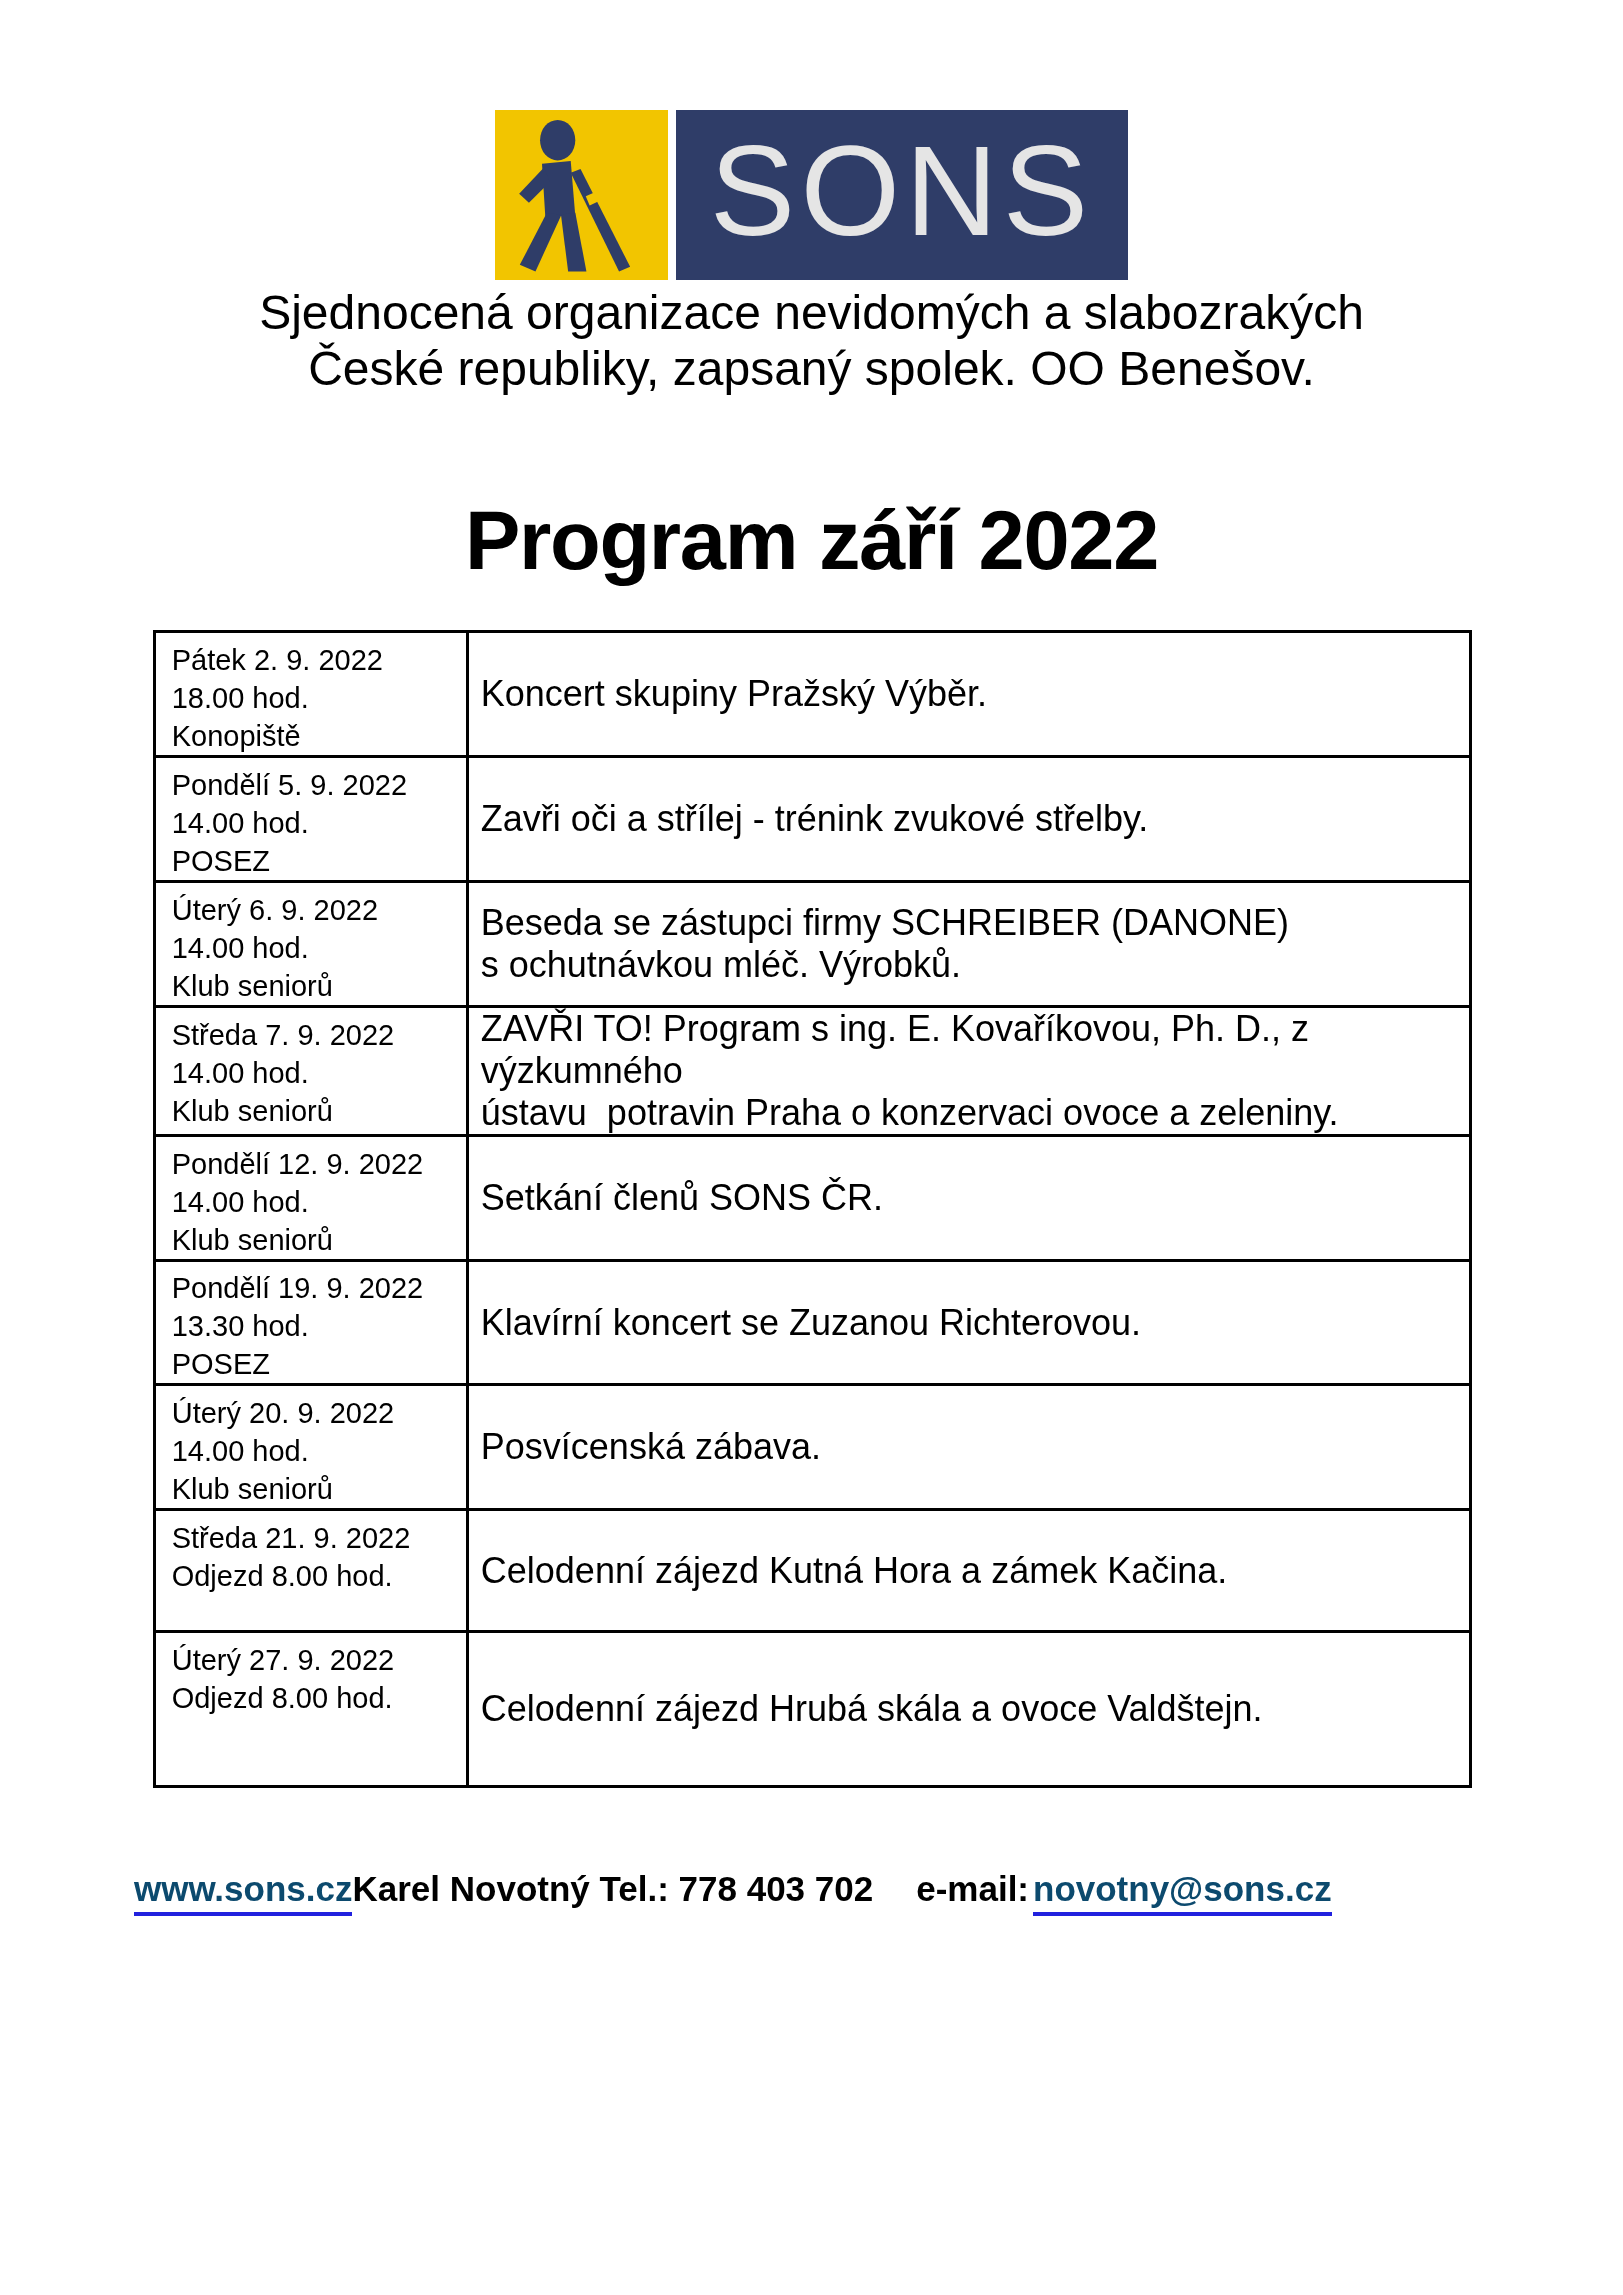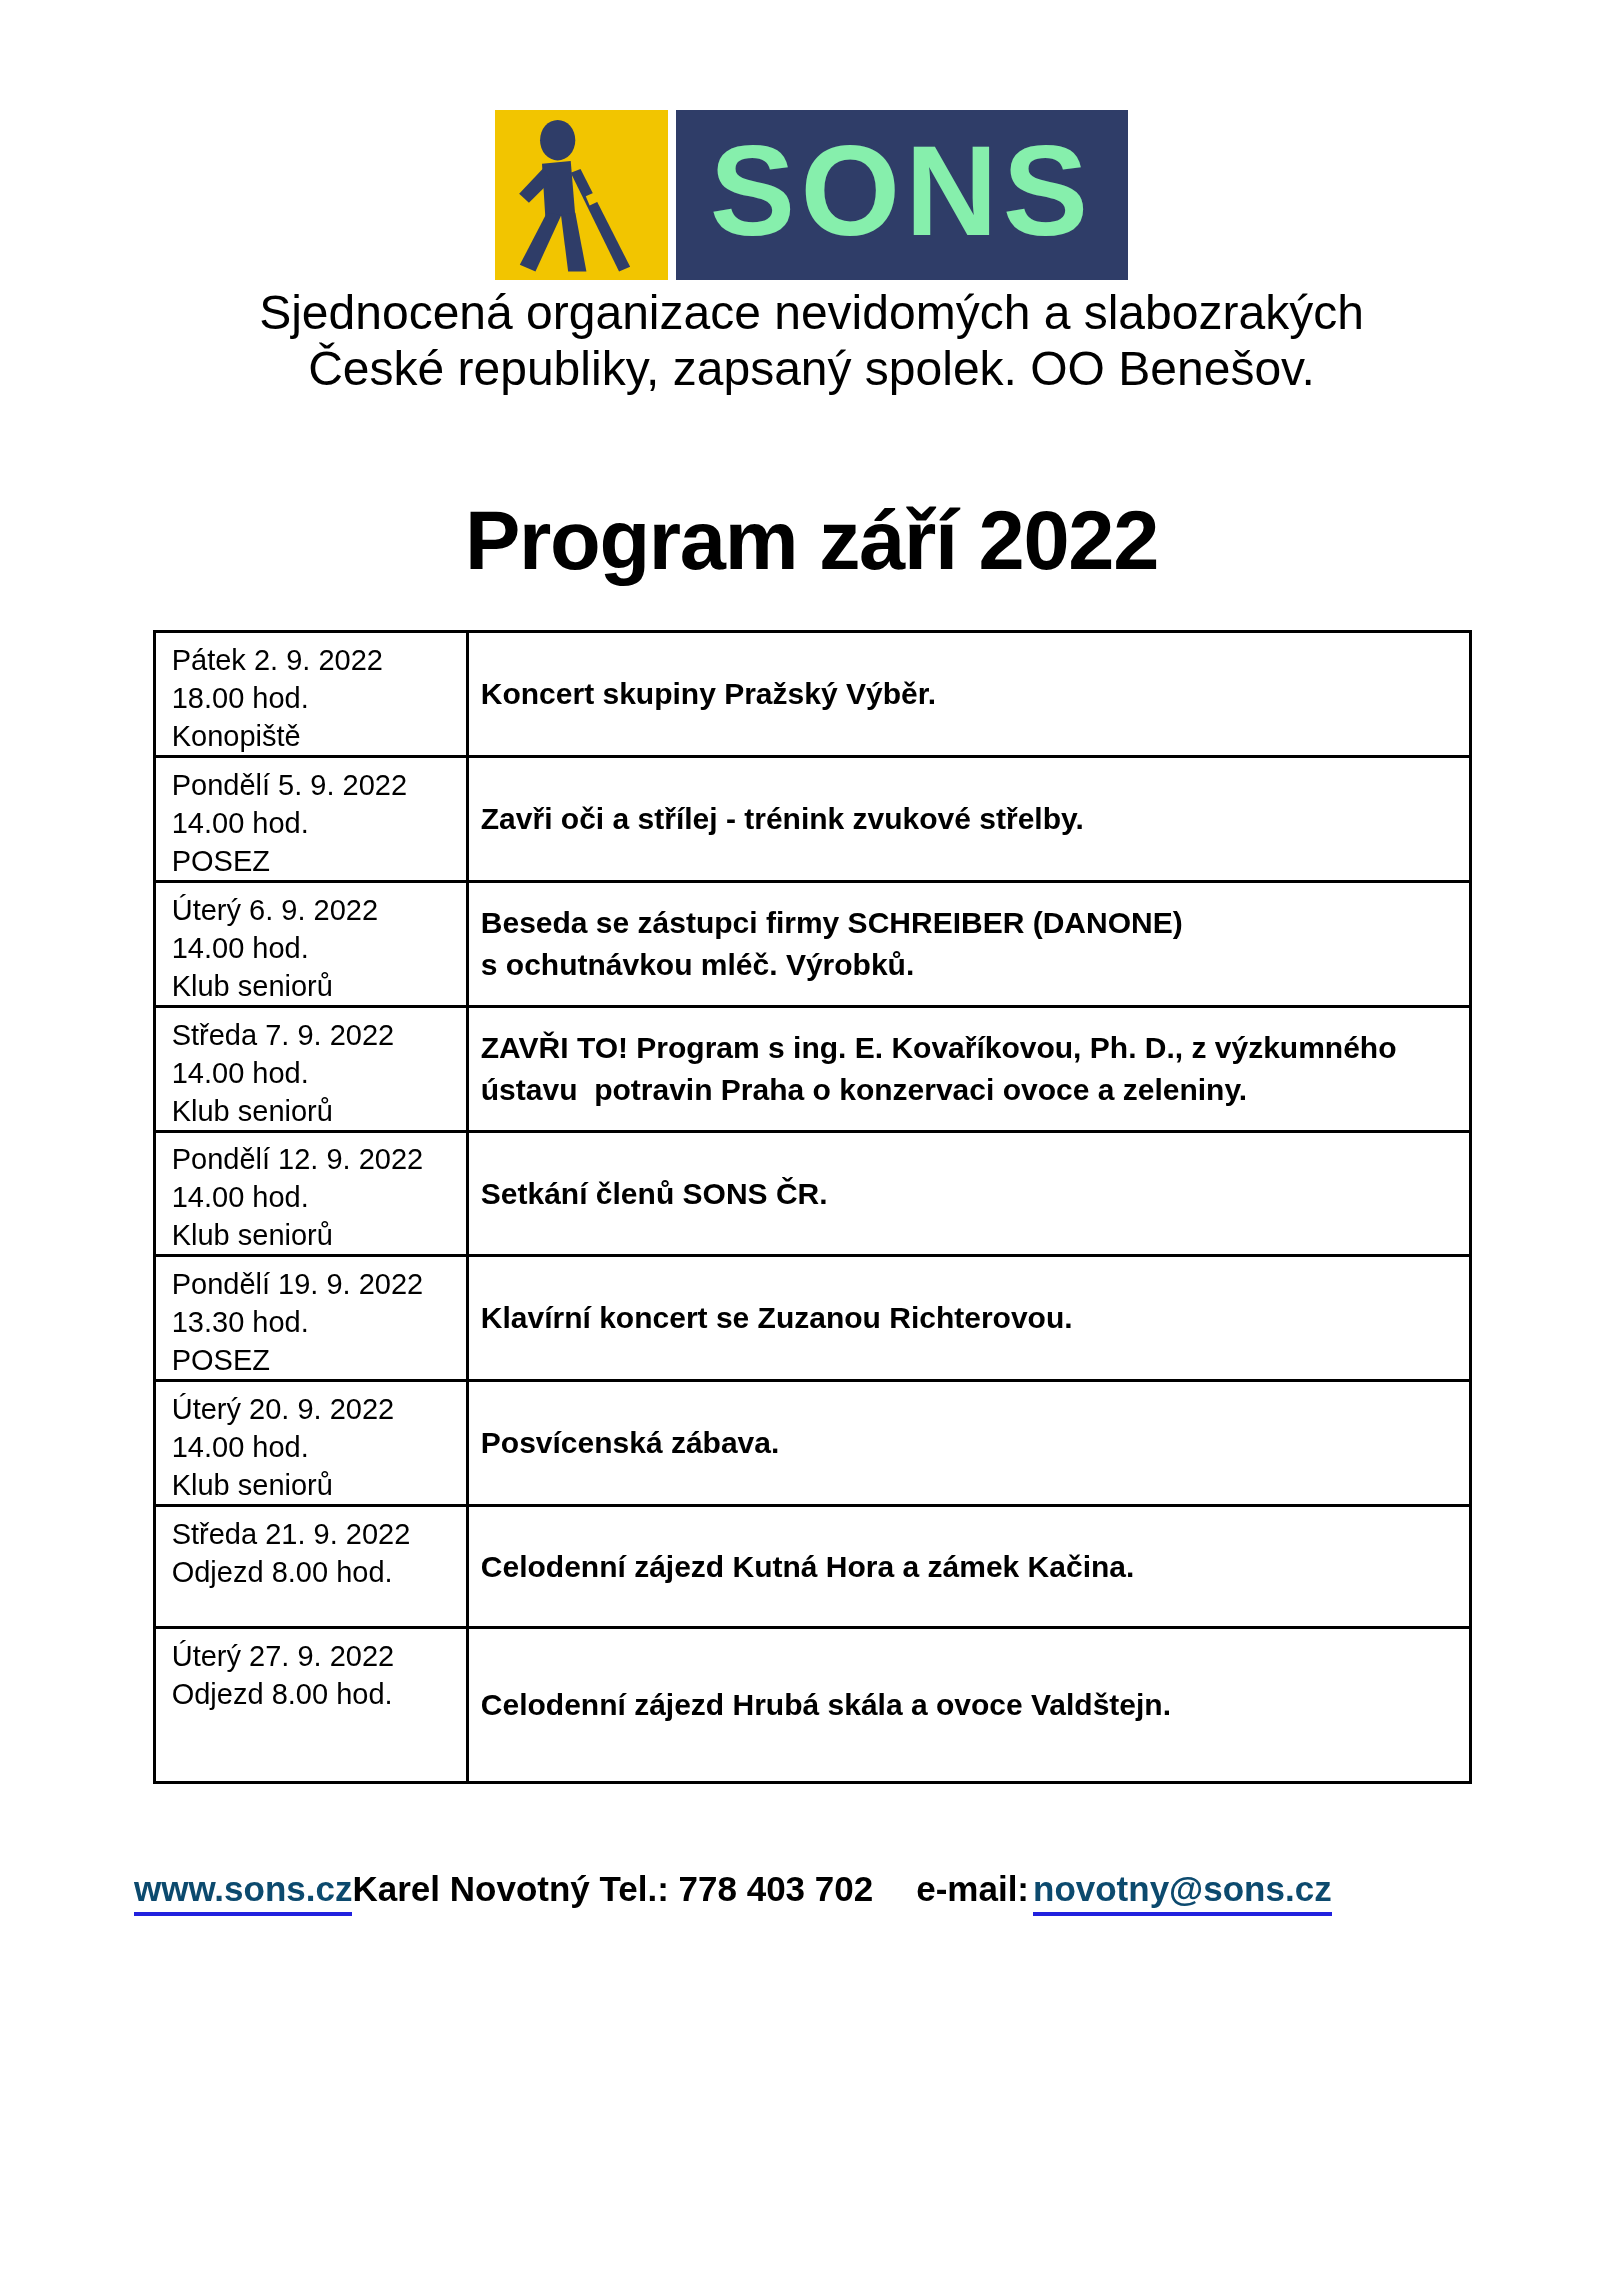--- a/index.html
+++ b/index.html
@@ -10,21 +10,21 @@
   }
   .page{position:absolute;inset:0;}
 
   
   .logo-row{position:absolute;top:110px;left:0;right:0;height:170px;
     display:flex;justify-content:center;gap:7.2px;}
   .logo-icon-box{width:173px;height:170px;background:#F2C500;flex:0 0 auto;}
   .logo-icon-box svg{display:block;width:100%;height:100%;}
   .logo-text-box{width:452px;height:170px;background:#2F3D68;flex:0 0 auto;
     display:flex;align-items:center;justify-content:center;}
-  .logo-text-box span{font-size:128px;font-weight:bold;color:#86efac;
+  .logo-text-box span{font-size:128px;font-weight:normal;color:#e5e5e5;
     letter-spacing:5.2px;line-height:1;transform:translateY(-3.9px);}
 
   
   .org-name{position:absolute;top:285px;left:0;width:100%;text-align:center;
     font-size:48px;line-height:56px;}
 
   
   .doc-title{position:absolute;top:492px;left:0;width:100%;margin:0;
     text-align:center;font-size:83px;font-weight:bold;letter-spacing:-1.3px;
     line-height:98px;}
@@ -34,21 +34,21 @@
     border-collapse:collapse;table-layout:fixed;}
   .schedule,.schedule td{border:3.3px solid #000;}
   .schedule td.when{border-right:2.6px solid #000;}
   .schedule tr{height:116px;}
   .schedule tr:nth-child(8){height:122px;}
   .schedule tr:nth-child(9){height:155px;}
   col.c-when{width:313px;}
   td.when{vertical-align:top;padding:7.9px 6.5px 0 15.7px;
     font-size:29px;line-height:38px;font-weight:normal;}
   td.what{vertical-align:middle;padding:0 9.2px 0 11.8px;
-    font-size:30px;line-height:42px;font-weight:bold;}
+    font-size:36px;line-height:42px;font-weight:normal;}
   .what-line{white-space:pre-wrap;}
 
   
   .contact{position:absolute;top:1869px;left:134px;display:flex;
     align-items:baseline;font-size:35px;font-weight:bold;white-space:pre;}
   .link{color:#0c4a6e;text-decoration:none;border-bottom:4.6px solid #2121DE;
     padding-bottom:3.3px;cursor:pointer;}
   .contact-name{}
   .email-label{margin-left:43px;}
   .email-link{margin-left:4px;}

